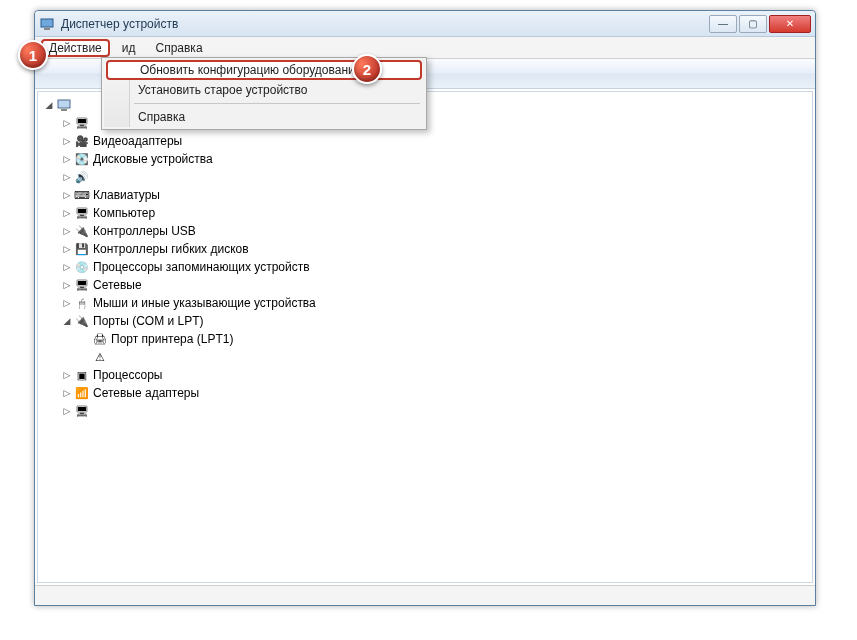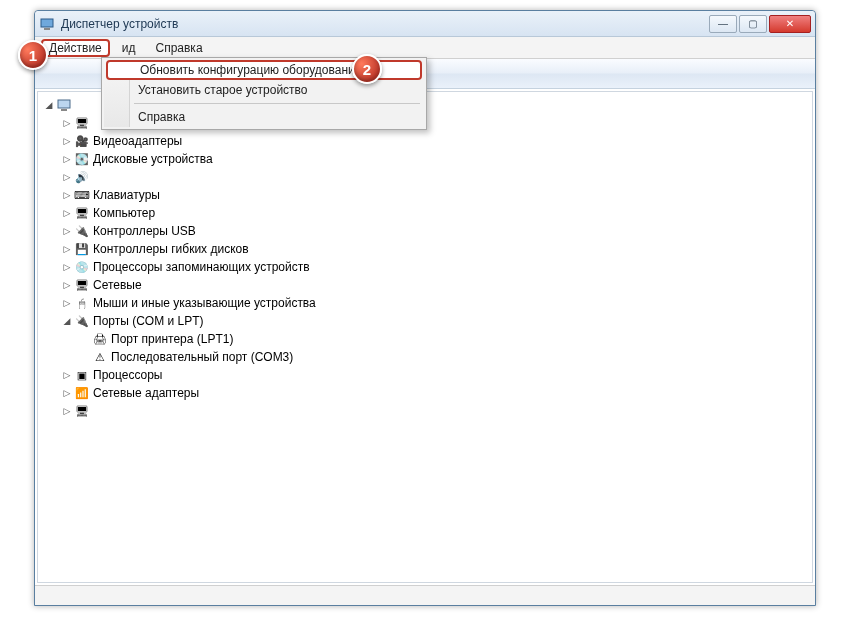--- a/index.html
+++ b/index.html
@@ -287,21 +287,20 @@
           <span class="node-label">Порты (COM и LPT)</span>
         </div>
         <div class="node" style="padding-left: 40px;">
           <span class="twisty"></span>
           <span class="node-icon ico">🖨</span>
           <span class="node-label">Порт принтера (LPT1)</span>
         </div>
         <div class="node" style="padding-left: 40px;">
           <span class="twisty"></span>
           <span class="node-icon ico">⚠</span>
-          <span class="node-label">Последовательный порт (COM3)</span>
         </div>
         <div class="node" style="padding-left: 22px;">
           <span class="twisty">▷</span>
           <span class="node-icon ico">▣</span>
           <span class="node-label">Процессоры</span>
         </div>
         <div class="node" style="padding-left: 22px;">
           <span class="twisty">▷</span>
           <span class="node-icon ico">📶</span>
           <span class="node-label">Сетевые адаптеры</span>

